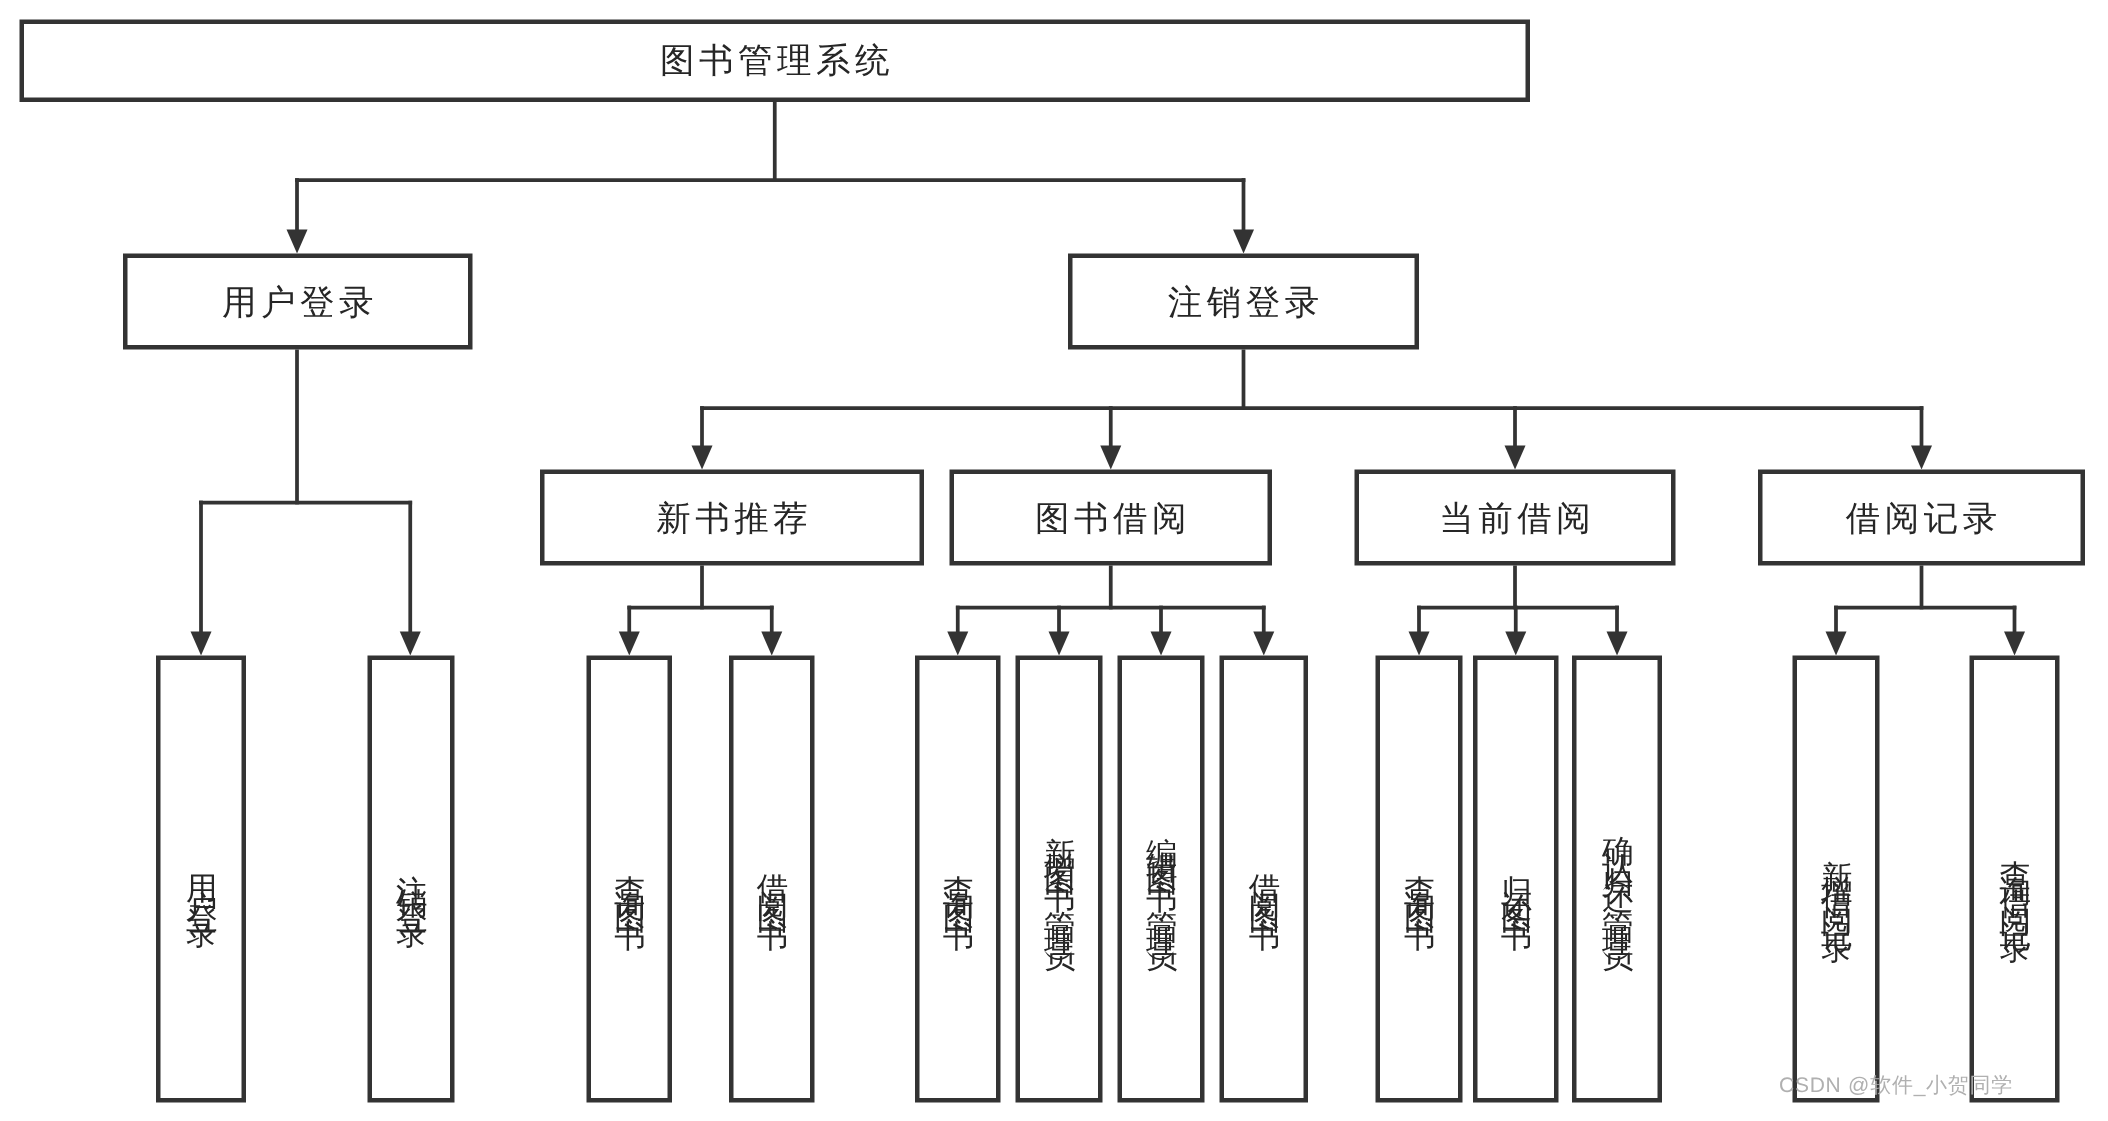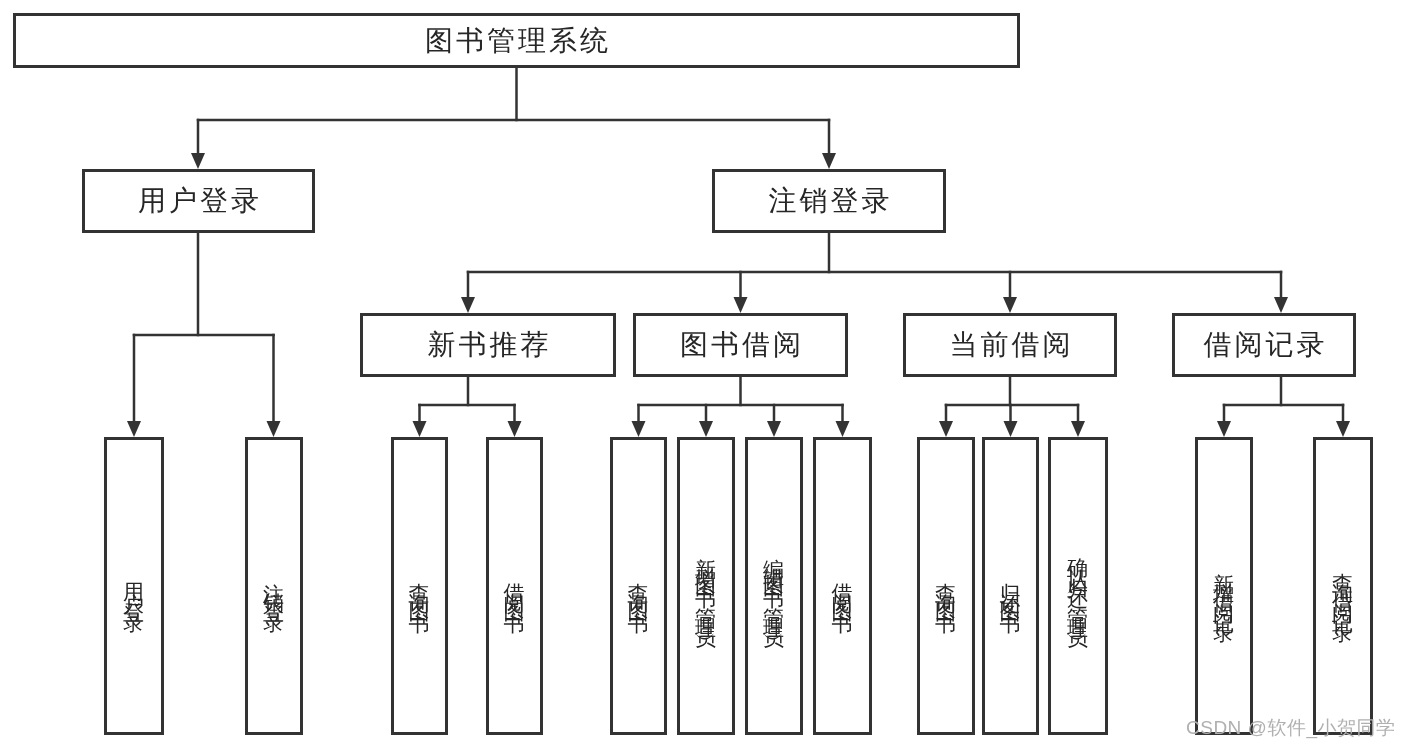--- a/index.html
+++ b/index.html
@@ -23,33 +23,33 @@
   .node{
     position:absolute;
     box-sizing:border-box;
     border:3px solid var(--line);
     background:#fff;
     display:flex;
     align-items:center;
     justify-content:center;
     color:var(--text);
   }
-  .node.h{font-size:28px;letter-spacing:3px;white-space:nowrap;}
+  .node.h{font-size:23px;letter-spacing:3px;white-space:nowrap;}
   .node.h span{transform:translateX(1.5px);} 
   .node.v .vtext{
     writing-mode:vertical-lr;
     text-orientation:mixed;
     font-size:21px;
     letter-spacing:10px;
     line-height:1;
   }
   .watermark{
     position:absolute;
     left:1186px;top:715px;
-    font-size:19px;
+    font-size:14px;
     letter-spacing:0.5px;
     color:var(--wm);
     white-space:nowrap;
     z-index:10;
   }
 </style>
 </head>
 <body>
 
 <div class="stage">
@@ -130,21 +130,21 @@
 
   <div class="node h" style="left:360px;top:313px;width:256px;height:64px;">
     <span>新书推荐</span>
   </div>
   <div class="node h" style="left:903px;top:313px;width:214px;height:64px;">
     <span>当前借阅</span>
   </div>
   <div class="node h" style="left:633px;top:313px;width:215px;height:64px;">
     <span>图书借阅</span>
   </div>
-  <div class="node h" style="left:1172px;top:313px;width:184px;height:64px;">
+  <div class="node h" style="left:1172px;top:313px;width:218px;height:64px;">
     <span>借阅记录</span>
   </div>
 
   <div class="node v" style="left:104px;top:437px;width:60px;height:298px;">
     <span class="vtext">用户登录</span>
   </div>
   <div class="node v" style="left:245px;top:437px;width:58px;height:298px;">
     <span class="vtext">注销登录</span>
   </div>
 

